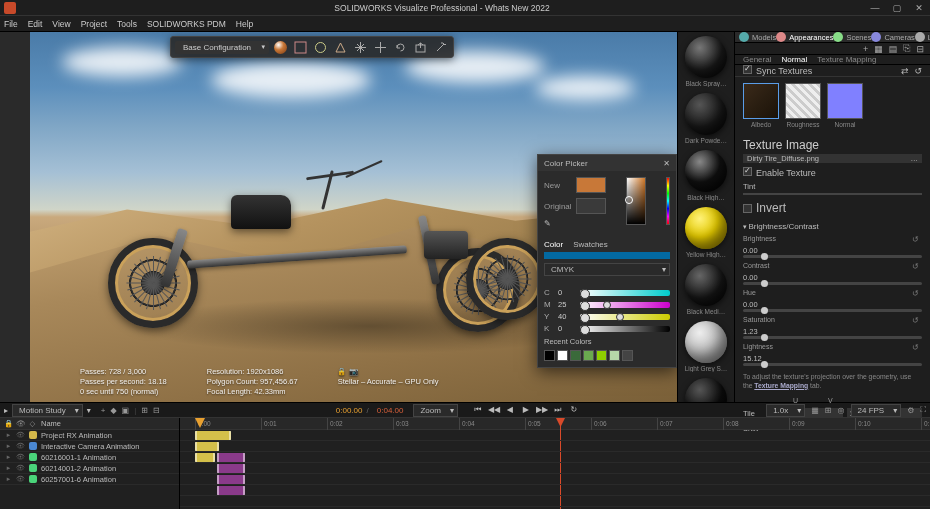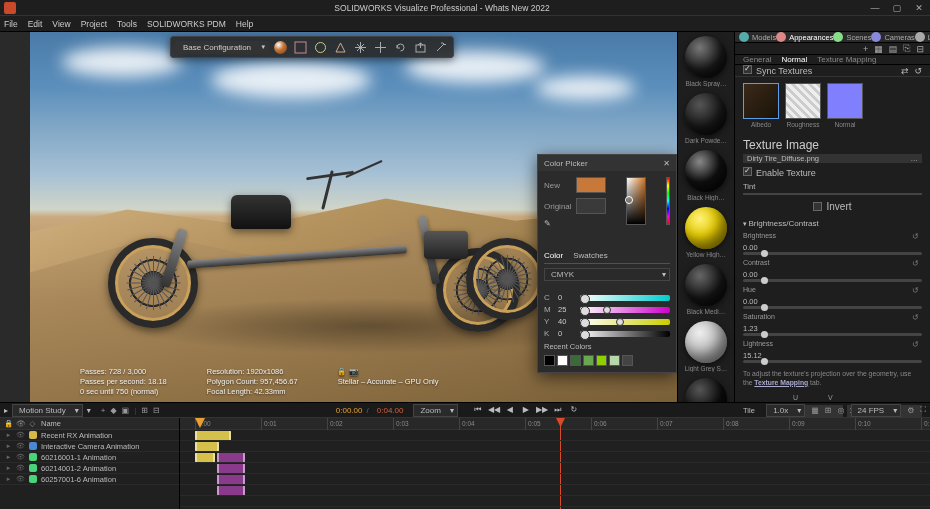--- a/index.html
+++ b/index.html
@@ -97,21 +97,21 @@
   .chk{width:9px;height:9px;border:1px solid #666;display:inline-block;margin-right:4px;background:#333;position:relative;}
   .chk.on::after{content:"✓";position:absolute;top:-2px;left:0;font-size:8px;color:#ddd;}
   .tex-thumbs{display:flex;gap:6px;padding:6px 8px;}
   .tex-thumb{width:36px;text-align:center;}
   .tex-thumb .box{width:36px;height:36px;border:1px solid #555;margin-bottom:2px;}
   .tex-thumb .lbl{font-size:6.5px;color:#888;}
   .tex-thumb.sel .box{border-color:#5a9de8;}
   .section-label{padding:4px 8px 2px;font-size:12px;color:#ccc;}
   .file-row{margin:0 8px 4px;height:14px;background:#333;display:flex;align-items:center;padding:0 4px;justify-content:space-between;font-size:7.5px;}
   .tint-bar{margin:0 8px 4px;height:10px;background:linear-gradient(to bottom,#8a5a2a,#6a4518);border:1px solid #444;}
-  .invert-row{margin:2px 8px 4px;display:flex;align-items:center;font-size:10px;justify-content:center;}
+  .invert-row{margin:2px 8px 4px;display:flex;align-items:center;font-size:12px;}
   .collapse-head{padding:3px 8px;font-size:8px;color:#bbb;cursor:pointer;}
   .collapse-head::before{content:"▾ ";font-size:7px;}
   .prop-slider-row{padding:1px 8px 3px;}
   .prop-slider-row .pl{display:flex;justify-content:space-between;font-size:7px;color:#999;margin-bottom:1px;}
   .prop-slider-row .track{height:3px;background:#444;position:relative;border-radius:2px;}
   .prop-slider-row .track::after{content:"";position:absolute;width:7px;height:7px;background:#ccc;border-radius:50%;top:-2px;left:10%;}
   .prop-slider-row .reset{float:right;width:10px;height:10px;color:#777;font-size:8px;cursor:pointer;}
   .note{padding:4px 8px;font-size:6.8px;color:#888;line-height:1.3;}
   .note b{color:#aac;text-decoration:underline;}
   .uv-row{display:flex;padding:2px 8px;gap:30px;font-size:7px;color:#999;}
@@ -356,38 +356,38 @@
             <div>Stellar – Accurate – GPU Only</div>
           </div>
       </div>
 
       <div class="color-picker">
         <div class="cp-title">
           <span>Color Picker</span>
           <span style="cursor:pointer">✕</span>
         </div>
         <div class="cp-body">
-          <div style="display:flex;gap:20px;margin-bottom:18px">
+          <div style="display:flex;gap:20px;margin-bottom:7px">
             <div style="flex:1">
               <div class="cp-row">
                   <span class="cp-label">New</span>
                   <div class="cp-swatch" style="background:#c87838"></div>
                 </div>
               <div class="cp-row">
                   <span class="cp-label">Original</span>
                   <div class="cp-swatch" style="background:#3a3a3a"></div>
                 </div>
               <div class="cp-row">
                   <span style="cursor:pointer">✎</span>
                 </div>
             </div>
             <div class="cp-grad-box"></div>
             <div class="cp-hue"></div>
           </div>
-          <div style="display:flex;gap:10px;margin-bottom:4px;border-bottom:1px solid #0369a1;padding-bottom:3px">
+          <div style="display:flex;gap:10px;margin-bottom:4px;border-bottom:7px solid #0369a1;padding-bottom:3px">
             <span style="color:#fff">Color</span>
             <span>Swatches</span>
           </div>
           <div class="tl-drop" style="margin-bottom:12px">CMYK</div>
           <div id="cp-channels">
               <div class="cp-slider-row">
                 <span class="lbl">C</span>
                 <span class="val">0</span>
                 <div class="cp-slider" style="background: linear-gradient(to right, rgb(255, 255, 255), rgb(0, 204, 204)); --p: 0%; position: relative;">
                   <div style="position: absolute; width: 8px; height: 8px; background: rgb(221, 221, 221); border-radius: 50%; top: -1px; border: 1px solid rgb(51, 51, 51); left: 0%;"></div>
@@ -630,21 +630,21 @@
         </div>
       <span>Name</span>
     </div>
     <div id="tl-tracks">
         <div class="tl-track-row">
           <div class="icons">
             <span>▸</span>
             <span>👁</span>
           </div>
           <div class="type-dot" style="background:#d4b84a"></div>
-          <span class="name">Recent RX Animation</span>
+          <span class="name">Project RX Animation</span>
         </div>
         <div class="tl-track-row">
           <div class="icons">
             <span>▸</span>
             <span>👁</span>
           </div>
           <div class="type-dot" style="background:#4a88d4"></div>
           <span class="name">Interactive Camera Animation</span>
         </div>
         <div class="tl-track-row">

